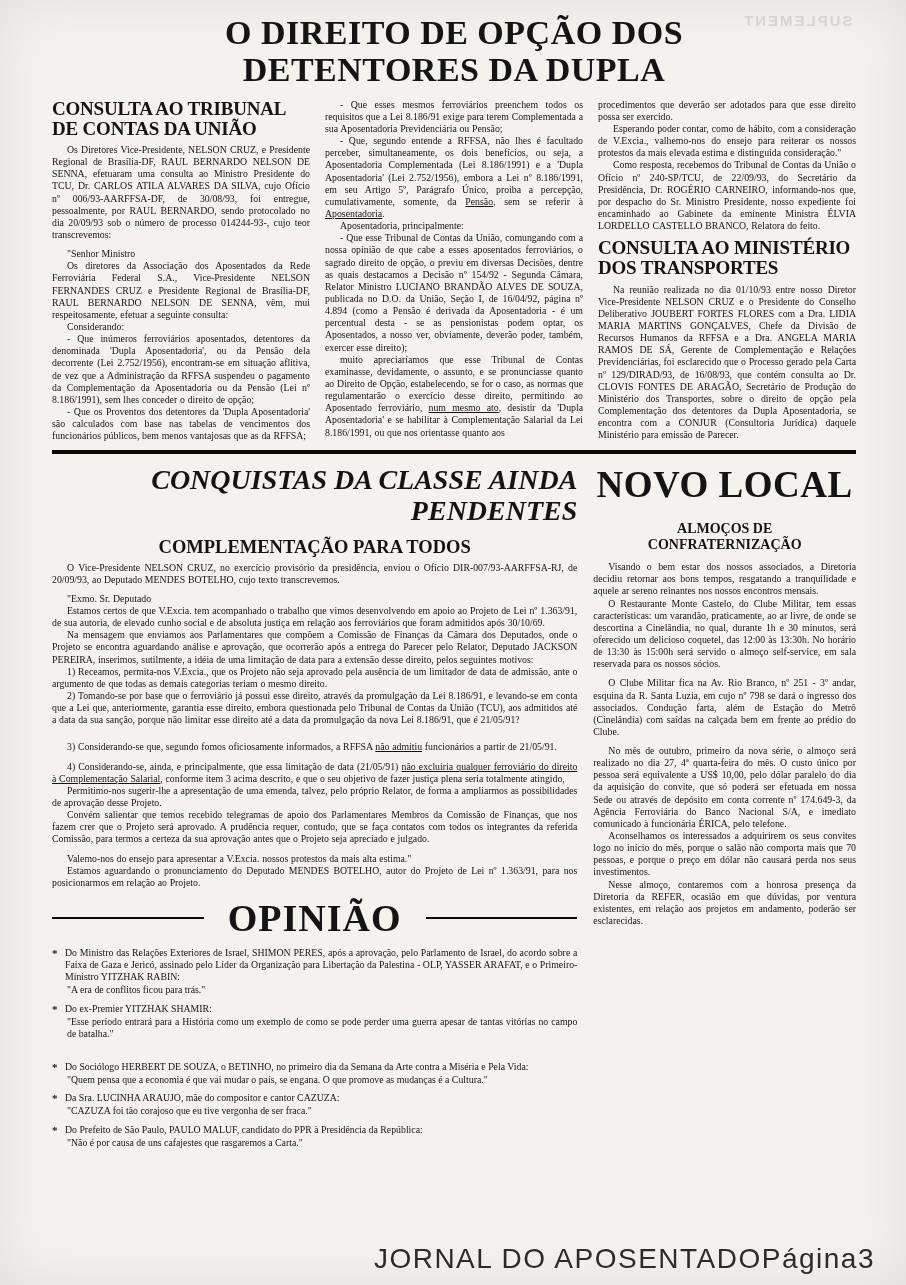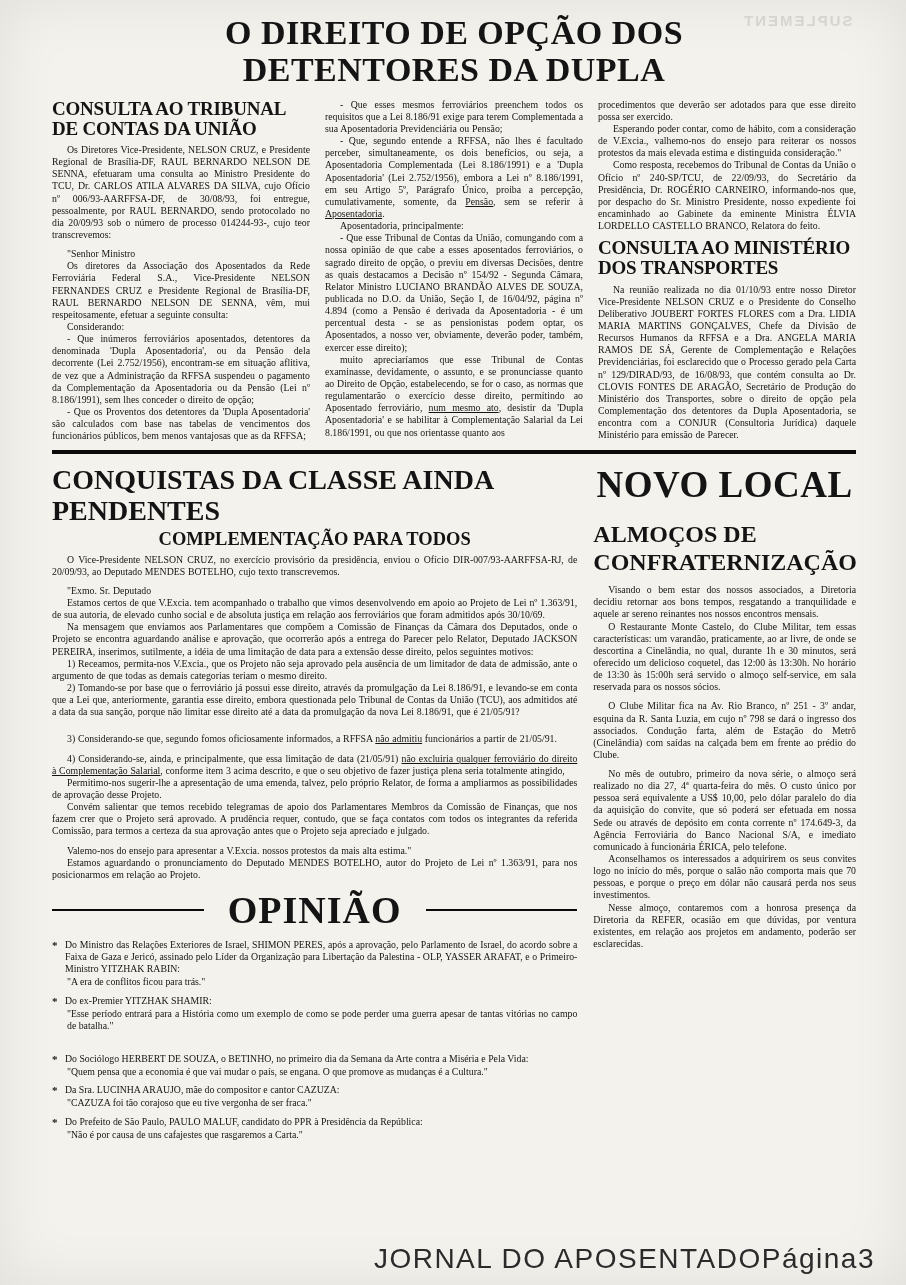--- a/index.html
+++ b/index.html
@@ -44,32 +44,33 @@
   .bodytext p.para.cont{text-indent:0;}
   .bodytext p.para.gap{margin-top:7px;}
   .bodytext u{text-underline-offset:1px;}
   
   .rule{height:3.5px;background:#0a0a0a;margin:8px 0 6px 0;}
   
   .section2{display:flex;gap:16px;align-items:flex-start;}
   .s2-left{flex:2 1 0;min-width:0;}
   .s2-right{flex:1 1 0;min-width:0;}
   .conq-headline{
-    text-align:left;font-weight:bold;font-size:28px;line-height:1.12;
-    margin:4px 0 2px 0;
+    text-align:right;font-weight:bold;font-size:28px;line-height:1.12;
+    margin:4px 0 10px 0;
+    font-style:italic;
   }
   .conq-subhead{
     text-align:center;font-weight:bold;font-size:18.5px;margin:2px 0 4px 0;
   }
   .novo-headline{
     text-align:center;font-weight:bold;font-size:37px;line-height:1.0;
     letter-spacing:.5px;margin:6px 0 2px 0;
   }
   .novo-subhead{
-    text-align:left;font-weight:bold;font-size:24px;line-height:1.15;
+    text-align:center;font-weight:bold;font-size:14px;line-height:1.15;
     margin:18px 0 8px 0;
   }
   
   .opinion-head{display:flex;align-items:center;gap:24px;margin:10px 0 4px 0;}
   .opinion-head .dash{flex:1 1 0;height:2.5px;background:#0a0a0a;}
   .opinion-title{font-weight:bold;font-size:38px;line-height:1;margin:0;letter-spacing:1px;}
   .op-item{position:relative;padding-left:13px;margin-top:6px;}
   .op-item .op-bullet{position:absolute;left:0;top:0;font-size:11px;font-weight:bold;}
   .op-item p{margin:0;font-size:9.8px;line-height:1.24;text-align:justify;}
   .op-item .op-quote{text-indent:0;padding-left:2px;margin-top:1px;}

